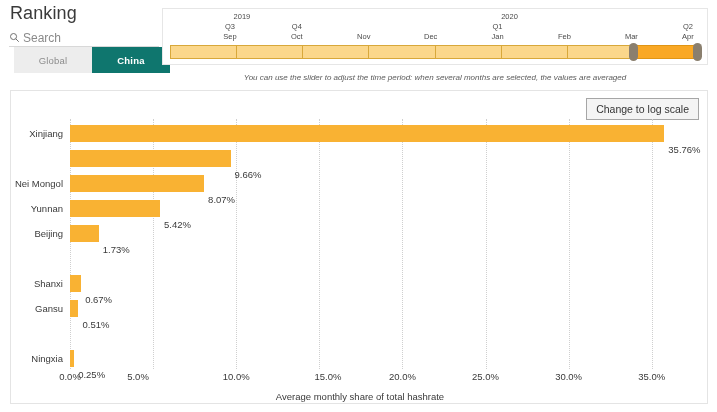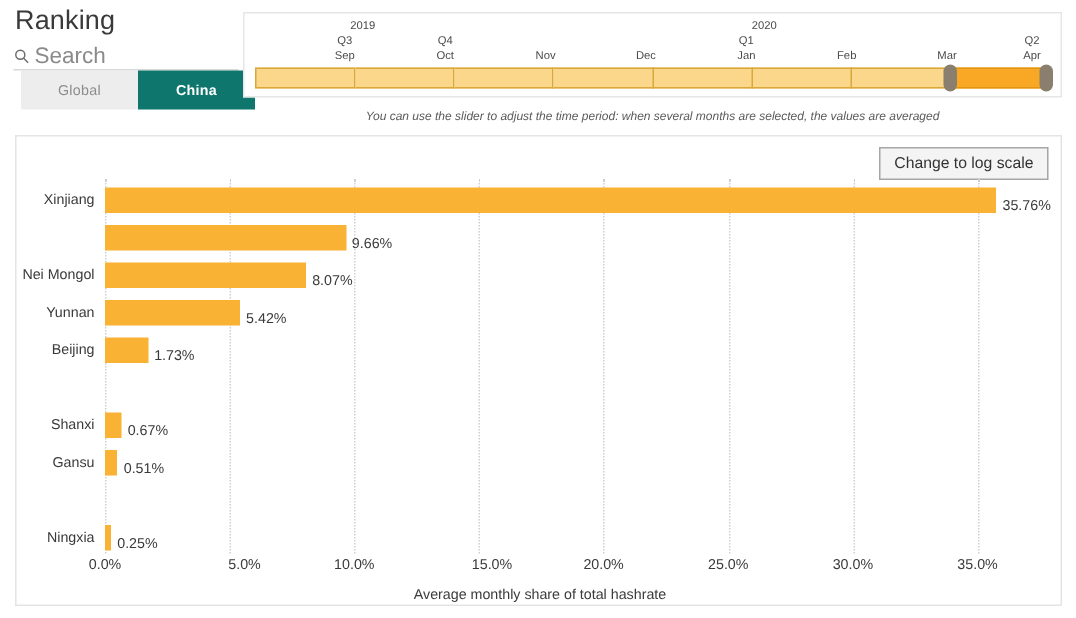--- a/index.html
+++ b/index.html
@@ -43,21 +43,21 @@
     height: 11px;
     flex: 0 0 auto;
     margin-right: 3px;
     color: #6b6b6b;
   }
   #search-input {
     border: none;
     outline: none;
     background: transparent;
     font-family: "Liberation Sans", sans-serif;
-    font-size: 15px;
+    font-size: 12px;
     color: #333;
     width: 128px;
     padding: 0;
     line-height: 14px;
   }
   #search-input::placeholder { color: #8a8a8a; opacity: 1; }
 
   #scope-toggle {
     position: absolute;
     left: 14px;
@@ -237,21 +237,21 @@
   }
   .bar-fill {
     position: absolute;
     left: 59px;
     top: 4px;
     height: 17px;
     background: #f9b233;
   }
   .bar-value {
     position: absolute;
-    top: 4px;
+    top: 16px;
     height: 25px;
     line-height: 25px;
     font-size: 9.5px;
     color: #3a3a3a;
     white-space: nowrap;
   }
 
   #x-axis {
     position: absolute;
     left: 0;
@@ -405,21 +405,21 @@
           <div class="bar-value" style="left: 71.4762px;">0.51%</div>
         </div>
         <div class="bar-row" style="top: 227px;">
           <div class="bar-label">Ningxia</div>
           <div class="bar-fill" style="width: 4.155px; background: rgb(249, 178, 51);"></div>
           <div class="bar-value" style="left: 67.155px;">0.25%</div>
         </div>
       </div>
     <div id="x-axis">
         <div class="x-tick" style="left: 59px;">0.0%</div>
-        <div class="x-tick" style="left: 152px; text-align: center;">5.0%</div>
+        <div class="x-tick" style="left: 127px; text-align: center;">5.0%</div>
         <div class="x-tick" style="left: 225.2px;">10.0%</div>
         <div class="x-tick" style="left: 317px;">15.0%</div>
         <div class="x-tick" style="left: 391.4px;">20.0%</div>
         <div class="x-tick" style="left: 474.5px;">25.0%</div>
         <div class="x-tick" style="left: 557.6px;">30.0%</div>
         <div class="x-tick" style="left: 640.7px;">35.0%</div>
       </div>
     <div id="x-axis-title">Average monthly share of total hashrate</div>
   </div>
 </div>

